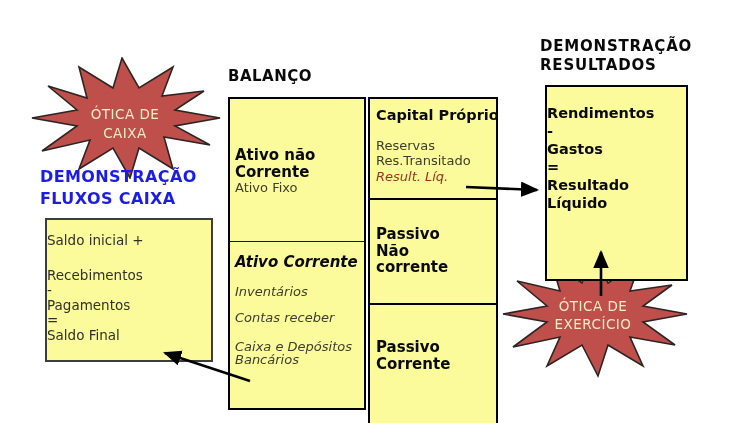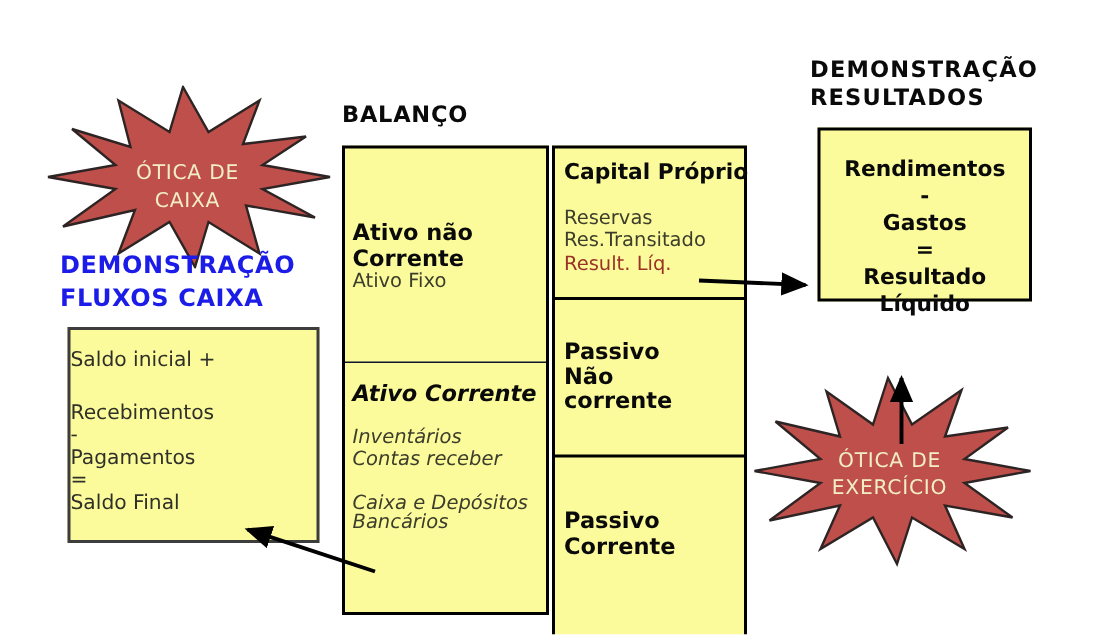--- a/index.html
+++ b/index.html
@@ -26,24 +26,24 @@
   .bal-left  { left:228px; top:97px;  width:138px; height:313px; }
   .bal-right { left:368px; top:97px;  width:130px; height:350px; }
   .bal-sec1 { height:143px; border-bottom:1px solid #0f172a; padding:48px 4px 0 5px; }
   .bal-sec2 { padding:12px 4px 0 5px;font-style:italic; }
   .eq-sec   { height:101px; border-bottom:2px solid #000; padding:8px 2px 0 6px; }
   .pnc-sec  { height:105px; border-bottom:2px solid #000; padding:26px 2px 0 6px; }
   .pc-sec   { padding:34px 2px 0 6px; }
   .bold-h { font-weight:bold; color:#0a0a0a; font-size:15px; line-height:16.5px; white-space:nowrap; }
   .item   { color:#3d3d2c; font-size:13px; line-height:15.5px; }
   .item.wrap { line-height:13.5px; white-space:normal; }
-  .mt13 { margin-top:13px; } .mt14 { margin-top:14px; } .mt15 { margin-top:0; }
-  .highlight { color:#9B3226; font-size:13px; line-height:15.5px; }
+  .mt13 { margin-top:13px; } .mt14 { margin-top:14px; } .mt15 { margin-top:11px; }
+  .highlight { color:#9B3226; font-size:13px; line-height:15.5px;font-style:italic; }
   
-  .income-box { left:545px; top:85px; width:143px; height:116px; text-align:center;
+  .income-box { left:545px; top:85px; width:143px; height:196px; 
                 padding-top:17px; }
   .income-line { font-weight:bold; color:#0a0a0a; font-size:14.5px; line-height:18px; }
   
   .blue-heading { position:absolute; left:40px; top:166px; z-index:5;
                   color:#1C1CE8; font-weight:bold; font-size:16px; line-height:22px;
                   letter-spacing:0.4px; }
   .balanco-title { position:absolute; left:228px; top:67px; width:140px; text-align:left;
                    font-weight:bold; font-size:15px; color:#0a0a0a; letter-spacing:0.5px; }
   .dr-heading { position:absolute; left:540px; top:37px; z-index:5;
                 color:#0a0a0a; font-weight:bold; font-size:15px; line-height:19px;

